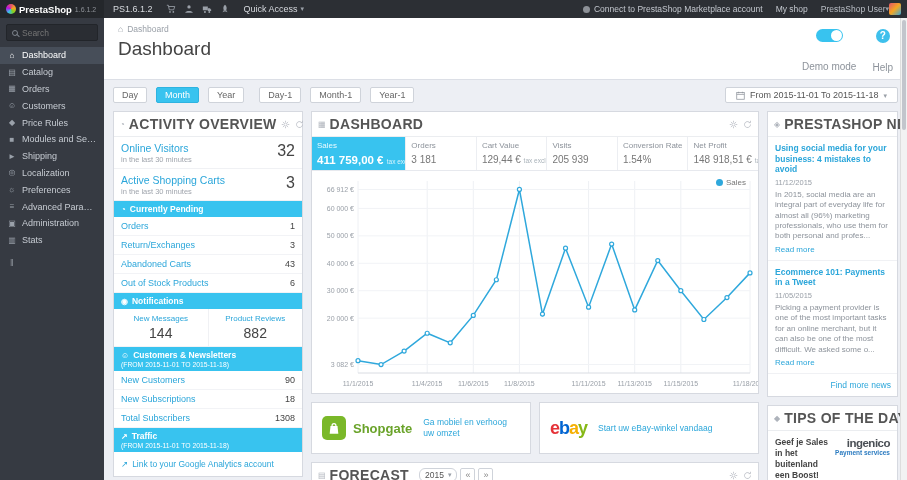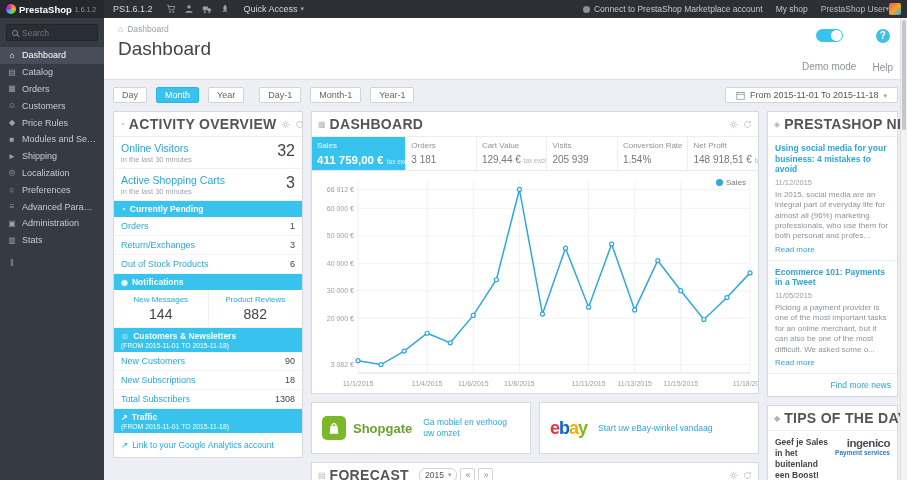--- a/index.html
+++ b/index.html
@@ -329,20 +329,24 @@
                 <span>Currently Pending</span>
               </div>
           </div>
           <div class="arow">
               <span class="rl">Orders</span>
               <span class="rv">1</span>
             </div>
           <div class="arow">
               <span class="rl">Return/Exchanges</span>
               <span class="rv">3</span>
+            </div>
+          <div class="arow">
+              <span class="rl">Abandoned Carts</span>
+              <span class="rv">43</span>
             </div>
           <div class="arow">
               <span class="rl">Out of Stock Products</span>
               <span class="rv">6</span>
             </div>
 
           <div class="sec-bar">
             <div class="sec-title">
                 <span class="sec-ico">◉</span>
                 <span>Notifications</span>

